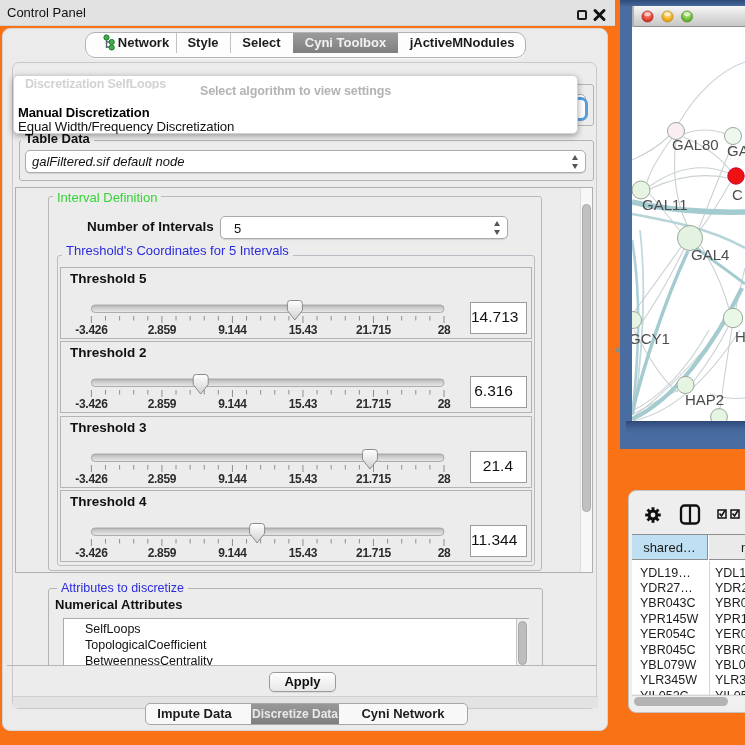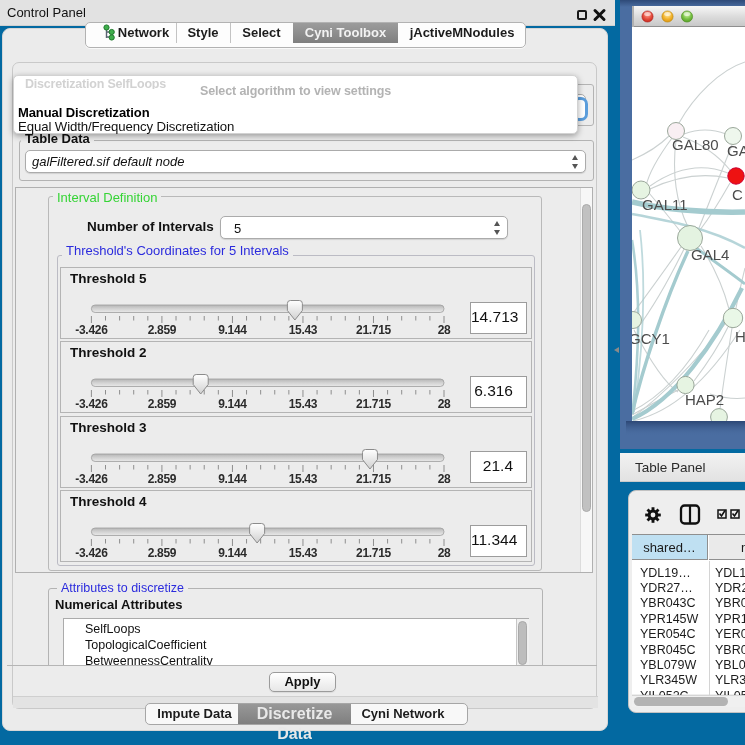--- a/index.html
+++ b/index.html
@@ -1,28 +1,28 @@
 <!DOCTYPE html>
 <html><head>
 <meta charset="utf-8">
 <style>
 * { margin:0; padding:0; box-sizing:border-box; }
 html,body { width:745px; height:745px; overflow:hidden; }
 body { font-family:"Liberation Sans", sans-serif; background:#e9e9e9; position:relative; }
 .abs { position:absolute; }
-#stage { position:absolute; left:0; top:0; width:745px; height:745px; background:#0369a1; overflow:hidden; }
+#stage { position:absolute; left:0; top:0; width:745px; height:745px; background:#f97316; overflow:hidden; }
 
 #cpTitle { left:0; top:0; width:615px; height:26px; background:#e2e2e2; border-bottom:1px solid #d0d0d0; }
 #cpTitle .t { position:absolute; left:7px; top:5px; font-size:13px; color:#111; }
 #cpFloat { left:577px; top:10px; width:10px; height:10px; border:2px solid #1a1a1a; border-radius:2px; }
 #cpClose { left:592px; top:7px; width:15px; height:15px; font-size:14px; font-weight:bold; color:#111; }
 
 #cpOuter { left:2px; top:28px; width:606px; height:703px; background:#ebebeb; border:1px solid #d6d6d6; border-radius:8px; }
 
-#topTabs { left:85px; top:22px; width:441px; height:26px; background:#fdfdfd; border:1px solid #b2b2b2; border-radius:5px; box-shadow:0 1px 0 rgba(255,255,255,.7); }
+#topTabs { left:85px; top:32px; width:441px; height:26px; background:#fdfdfd; border:1px solid #b2b2b2; border-radius:10px; box-shadow:0 1px 0 rgba(255,255,255,.7); }
 .seg { position:absolute; top:0; height:20px; line-height:20px; text-align:center; font-size:13px; font-weight:bold; color:#1c1c1c; }
 .segsep { position:absolute; top:0px; width:1px; height:20px; background:#c3c3c3; }
 #segSel { position:absolute; top:0; height:20px; background:linear-gradient(#9c9c9c,#7f7f7f); color:#f2f2f2; text-align:center; line-height:20px; font-size:13px; font-weight:bold; }
 
 #tabPanel { left:12px; top:62px; width:585px; height:647px; background:#ececec; border:1px solid #c9c9c9; border-radius:7px; overflow:hidden; }
 .groupbox { position:absolute; border:1px solid #b3b3b3; border-radius:3px; }
 .grouplabel { position:absolute; background:#ececec; padding:0 4px; font-size:13px; white-space:nowrap; }
 .combo { position:absolute; background:#ffffff; border:1px solid #ababab; border-radius:5px; box-shadow:0 1px 1px rgba(0,0,0,.12); font-size:13px; color:#111; }
 .combo .cv { position:absolute; left:9px; top:0; line-height:21px; }
 .arrows { position:absolute; width:9px; height:14px; }
@@ -322,21 +322,21 @@
     <div style="position:absolute;left:504px;top:44px;width:13px;height:58px;background:#f0f0f0;border-left:1px solid #c6c6c6;"></div>
     <div style="position:absolute;left:506px;top:46px;width:9px;height:44px;background:#bdbdbd;border:1px solid #a9a9a9;border-radius:5px;"></div>
   </div>
 
   <div class="abs" style="left:7px;top:665px;width:590px;height:1px;background:#b5b5b5;"></div>
   <div class="abs" style="left:13px;top:696px;width:585px;height:12px;background:#e3e3e3;border-top:1px solid #cfcfcf;"></div>
   <div class="abs" id="applyBtn">Apply</div>
 
   <div class="abs" id="botTabs">
     <div class="seg" style="left:0px;width:97px;">Impute Data</div>
-    <div id="segSel" class="abs" style="left:92px;width:113px;height:20px;background:linear-gradient(#989898,#7f7f7f);color:#e9e9e9;text-align:center;line-height:20px;font-size:16px;font-weight:bold;">Discretize Data</div>
+    <div id="segSel" class="abs" style="left:105px;width:88px;height:20px;background:linear-gradient(#989898,#7f7f7f);color:#e9e9e9;text-align:center;line-height:20px;font-size:12px;font-weight:bold;">Discretize Data</div>
     <div class="seg" style="left:193px;width:128px;">Cyni Network</div>
   </div>
 
   <div class="abs" style="left:614px;top:347px;width:0;height:0;border-top:3.5px solid transparent;border-bottom:3.5px solid transparent;border-right:5px solid #8a8a8a;"></div>
 
   <div class="abs" id="netwin" style="left:620px;top:0;width:125px;height:449px;">
   <svg width="125" height="449" viewBox="0 0 125 449">
     <defs>
       <linearGradient id="frameTop" x1="0" y1="0" x2="0" y2="1">
             <stop offset="0" stop-color="#2e4a78"></stop>
@@ -442,23 +442,20 @@
           <text x="71" y="260">GAL4</text>
           <text x="9" y="344">GCY1</text>
           <text x="115" y="342">HI</text>
           <text x="65" y="405">HAP2</text>
         </g>
       </g>
       <rect x="6" y="421" width="119" height="15" fill="url(#botShadow)"></rect>
     </g>
   </svg>
   </div>
-  <div class="abs" id="tpStrip" style="left:620px;top:453px;width:125px;height:29px;background:linear-gradient(#f2f2f2,#e2e2e2);border-bottom:1px solid #cacaca;">
-      <div style="position:absolute;left:15px;top:7px;font-size:13.5px;color:#2a2a2a;">Table Panel</div>
-    </div>
 
   <div class="abs" id="tableBox" style="left:628px;top:490px;width:130px;height:223px;background:#eeeeee;border:1px solid #c2c2c2;border-radius:8px;overflow:hidden;">
 
     <svg style="position:absolute;left:14px;top:13px;" width="110" height="22" viewBox="0 0 110 22">
       <g stroke="#111" stroke-width="2.9" stroke-linecap="butt">
         <line x1="10" y1="3.2" x2="10" y2="18.8"></line>
         <line x1="2.2" y1="11" x2="17.8" y2="11"></line>
         <line x1="4.5" y1="5.5" x2="15.5" y2="16.5"></line>
         <line x1="15.5" y1="5.5" x2="4.5" y2="16.5"></line>
       </g>

